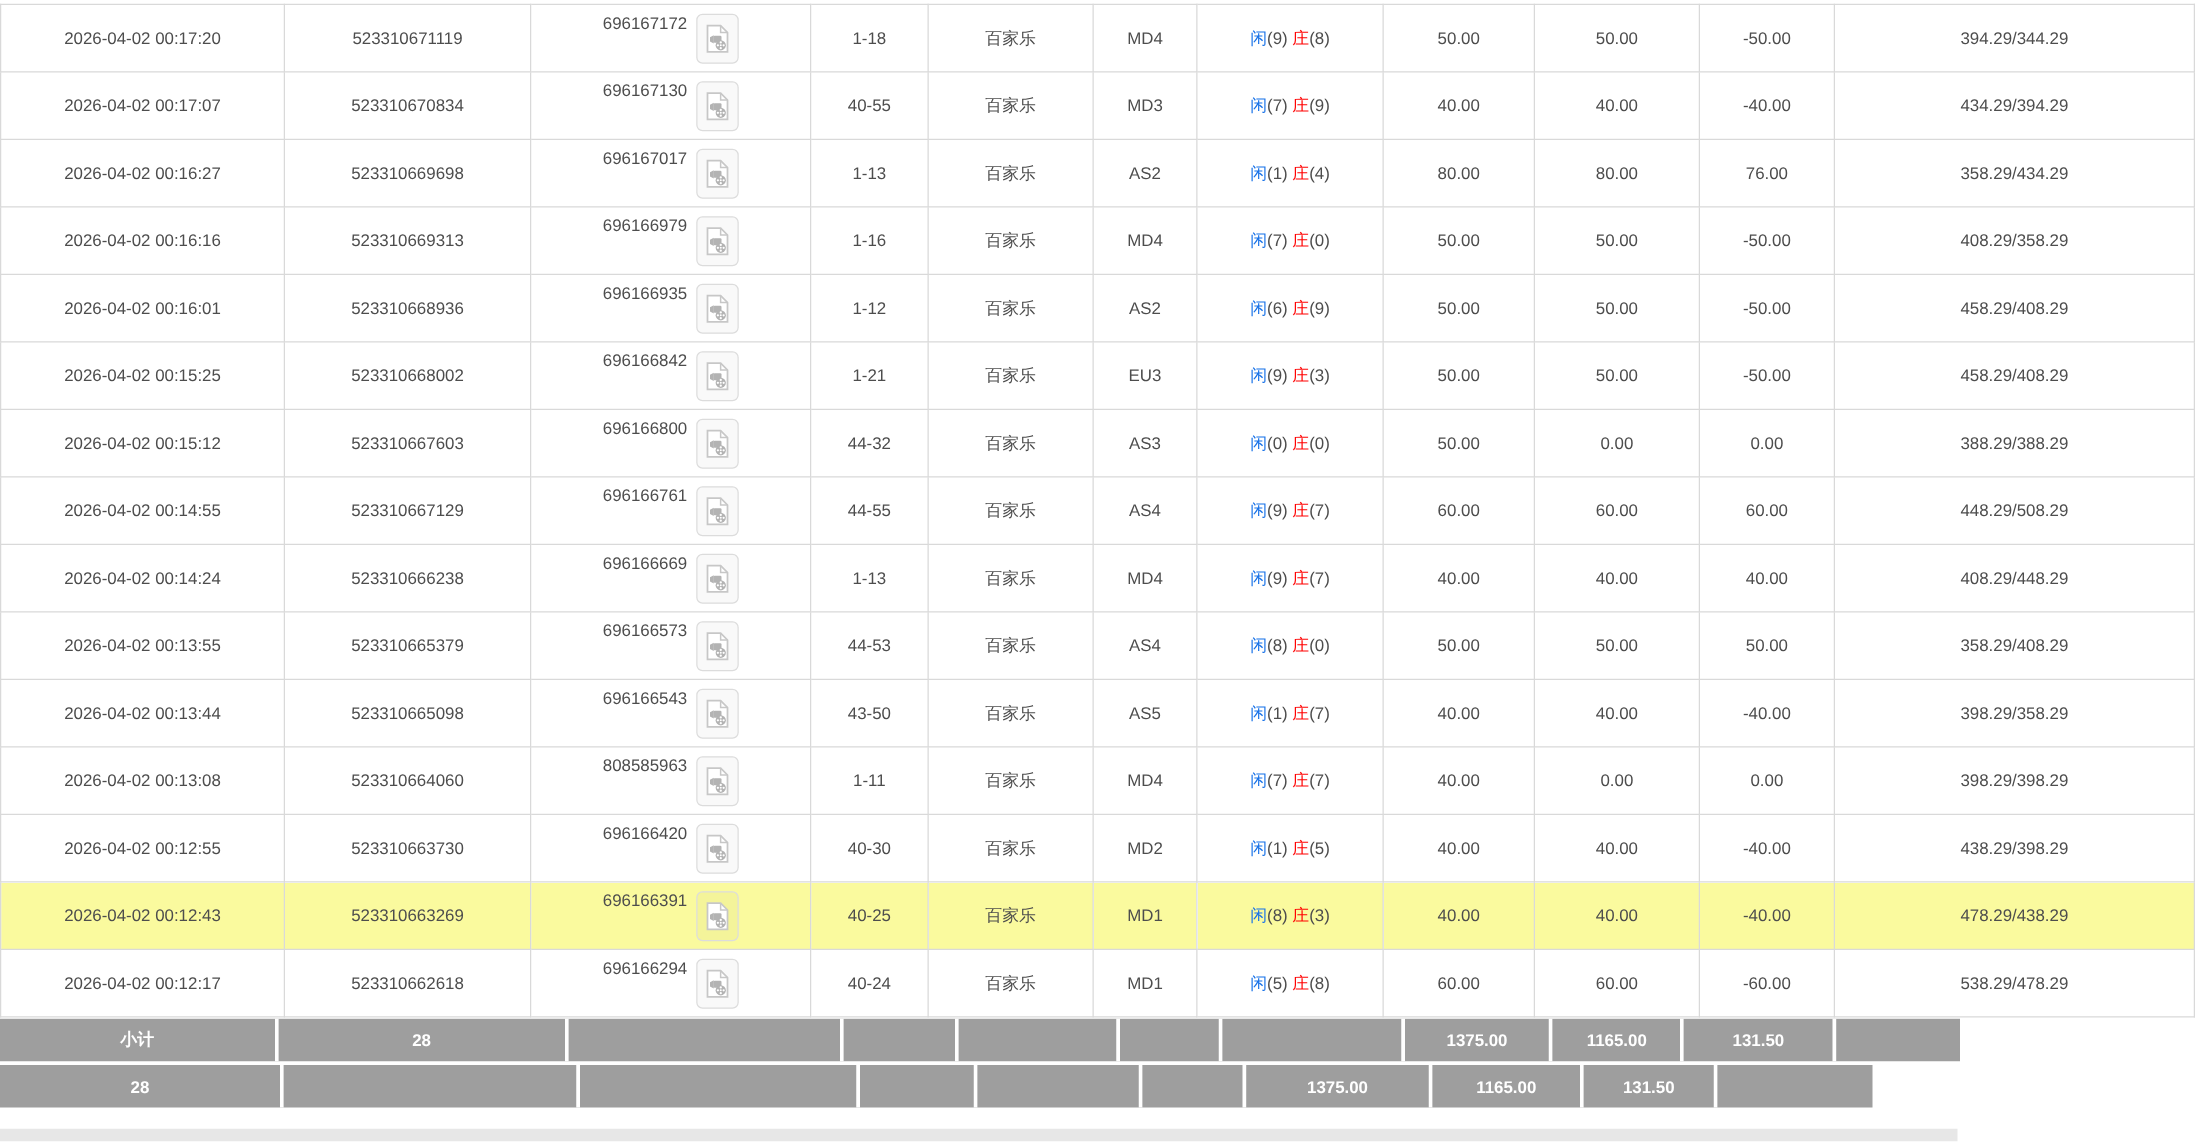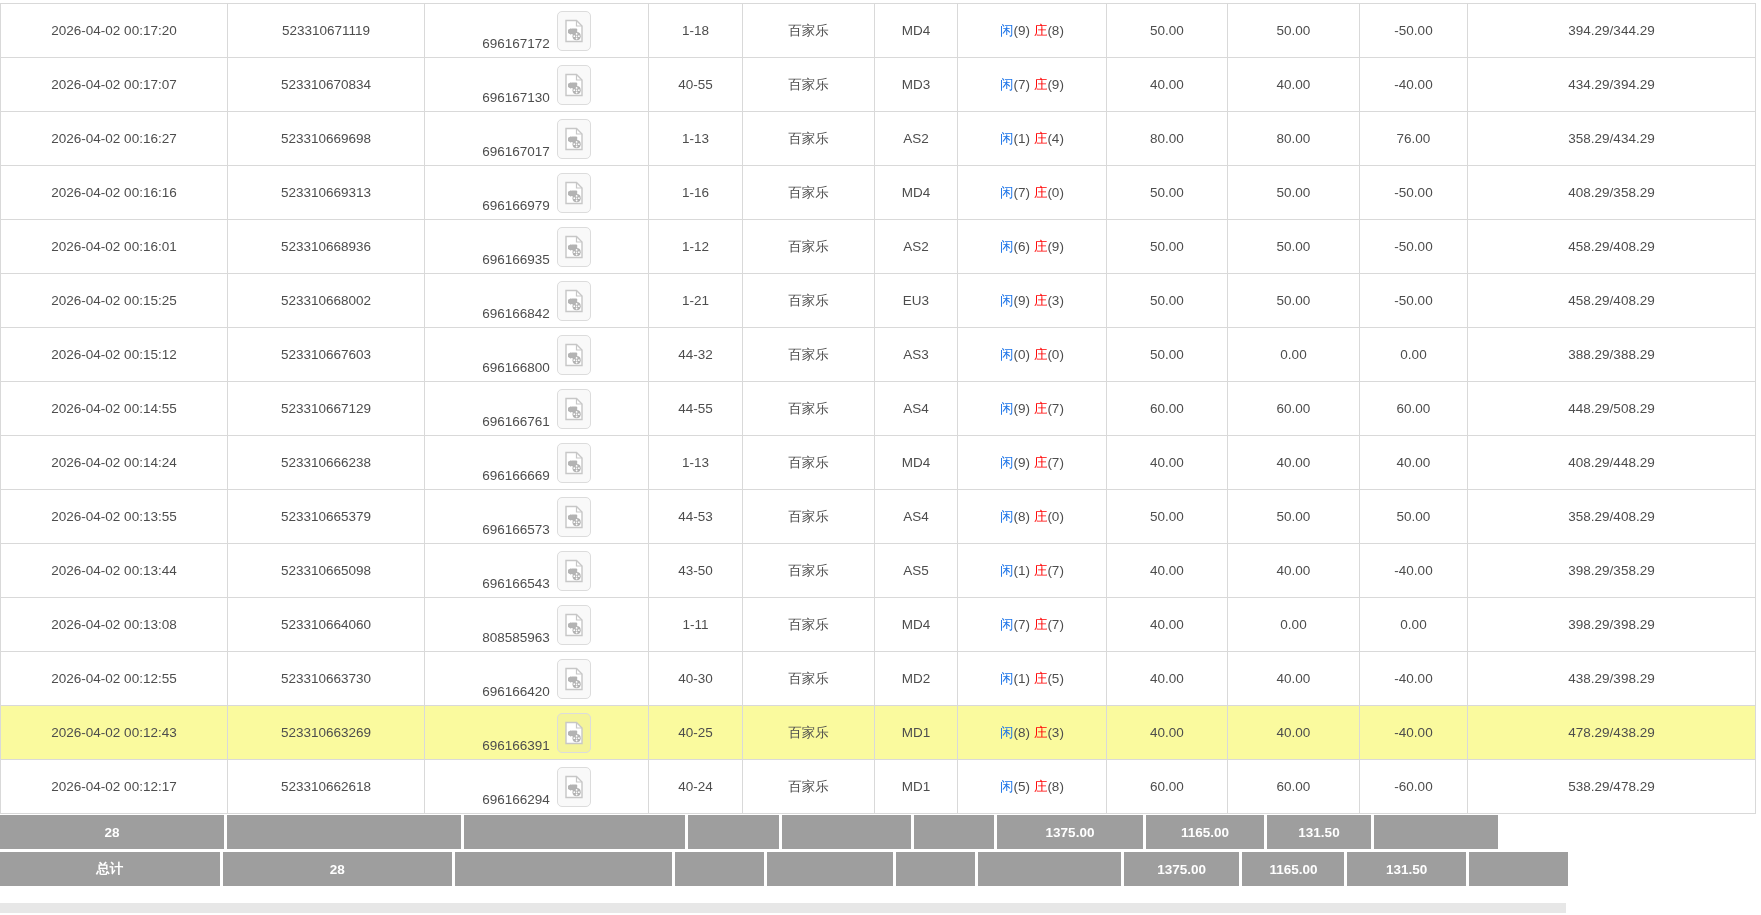--- a/index.html
+++ b/index.html
@@ -22,21 +22,21 @@
   table.main td{
     border:1px solid var(--border);
     height:53px;padding:0;
     text-align:center;vertical-align:middle;
     font-size:13.5px;color:var(--text);
     white-space:nowrap;overflow:hidden;
   }
   tr.hl td{background:var(--hl);}
   .blue{color:var(--blue);}
   .red{color:var(--red);}
-  .round-wrap{display:flex;align-items:flex-end;justify-content:center;gap:7px;}
+  .round-wrap{display:flex;align-items:flex-start;justify-content:center;gap:7px;}
   .vbtn{
     width:34px;height:40px;flex:0 0 auto;
     border:1px solid #dcdcdc;border-radius:5px;
     background:rgba(0,0,0,0.025);
     display:flex;align-items:center;justify-content:center;
     cursor:pointer;padding:0;
   }
   .footer-wrap{width:1568px;}
   .frow{display:flex;width:1568px;margin-top:3px;}
   .frow.first{margin-top:1px;}
@@ -619,33 +619,33 @@
     <td class="blue">60.00</td>
     <td>60.00</td>
     <td class="red">-60.00</td>
     <td>538.29/478.29</td>
   </tr>
     </tbody>
 </table>
 
 <div class="footer-wrap">
   <div class="frow first">
+    <div class="fcell">小计</div>
     <div class="fcell">28</div>
     <div class="fcell"></div>
     <div class="fcell"></div>
     <div class="fcell"></div>
     <div class="fcell"></div>
     <div class="fcell"></div>
     <div class="fcell">1375.00</div>
     <div class="fcell">1165.00</div>
     <div class="fcell">131.50</div>
     <div class="fcell"></div>
   </div>
   <div class="frow">
-    <div class="fcell">总计</div>
     <div class="fcell">28</div>
     <div class="fcell"></div>
     <div class="fcell"></div>
     <div class="fcell"></div>
     <div class="fcell"></div>
     <div class="fcell"></div>
     <div class="fcell">1375.00</div>
     <div class="fcell">1165.00</div>
     <div class="fcell">131.50</div>
     <div class="fcell"></div>

